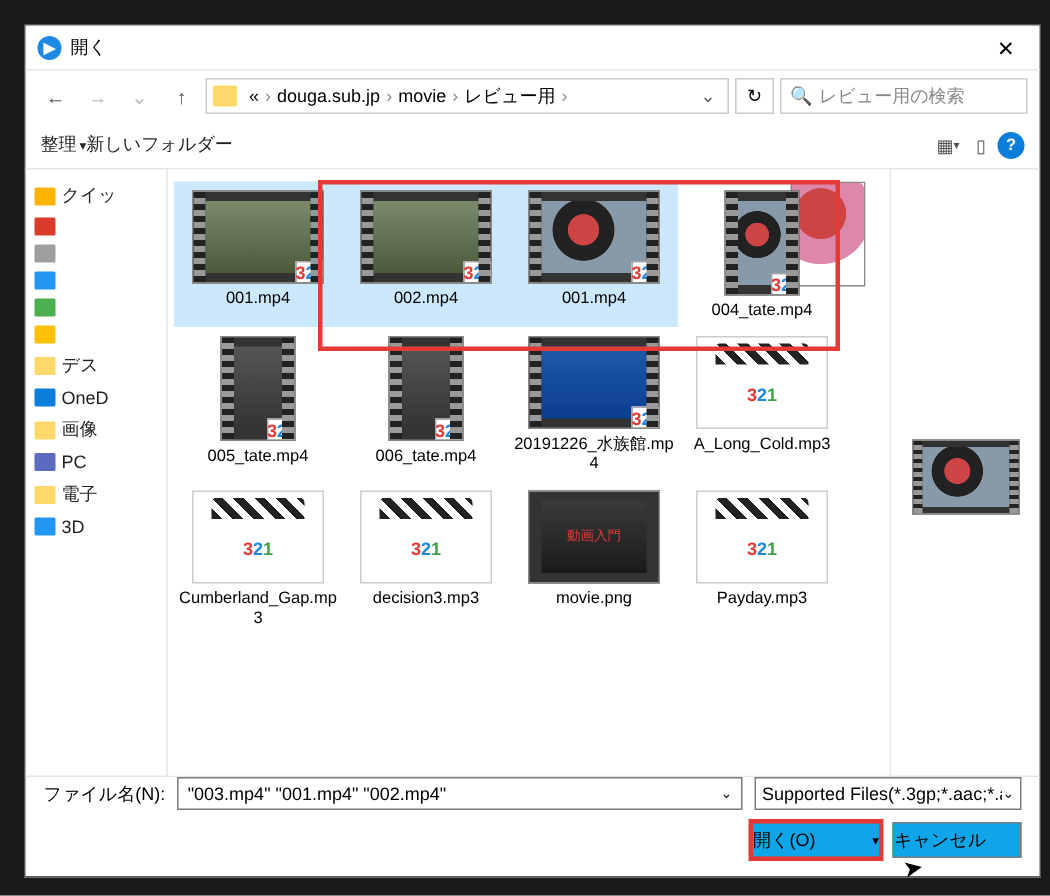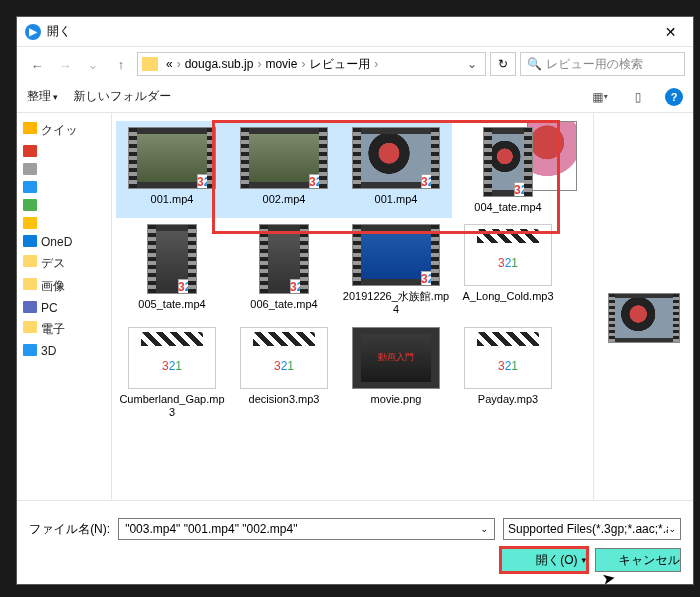--- a/index.html
+++ b/index.html
@@ -13,28 +13,28 @@
 .navbtn{width:24px;height:24px;display:flex;align-items:center;justify-content:center;cursor:pointer;color:#555;font-size:13px}
 .navbtn.disabled{color:#bbb}
 .path{flex:1;height:24px;border:1px solid #ccc;display:flex;align-items:center;padding:0 4px;background:#fff;min-width:0;overflow:hidden}
 .path .folder-ico{width:16px;height:14px;background:#ffd86b;border-radius:1px;margin-right:4px;flex-shrink:0}
 .path .crumb{padding:0 4px;white-space:nowrap}
 .path .sep{color:#888}
 .path .dd{margin-left:auto;color:#555;padding:0 4px}
 .refresh{width:26px;height:24px;border:1px solid #ccc;display:flex;align-items:center;justify-content:center;cursor:pointer}
 .search{width:165px;height:24px;border:1px solid #ccc;display:flex;align-items:center;padding:0 6px;color:#888}
 .search .mag{margin-right:4px}
-.toolbar{height:32px;display:flex;align-items:center;padding:0 10px;border-bottom:1px solid #e5e5e5;gap:16px}
+.toolbar{height:32px;display:flex;align-items:center;padding:0 10px;border-bottom:1px solid #e5e5e5;}
 .toolbar .item{cursor:pointer;color:#222;display:flex;align-items:center;gap:2px}
 .toolbar .spacer{flex:1}
 .toolbar .icobtn{width:22px;height:22px;display:flex;align-items:center;justify-content:center;cursor:pointer;color:#555}
 .toolbar .help{width:18px;height:18px;border-radius:50%;background:#0b7dda;color:#fff;display:flex;align-items:center;justify-content:center;font-size:11px;font-weight:bold}
 .body{flex:1;display:flex;min-height:0}
 .sidebar{width:95px;border-right:1px solid #e5e5e5;overflow:hidden;padding:6px 2px}
-.sb-item{display:flex;gap:4px;padding:3px 4px;cursor:pointer;white-space:nowrap;color:#222}
+.sb-item{display:flex;align-items:center;gap:4px;padding:3px 4px;cursor:pointer;white-space:nowrap;color:#222}
 .sb-item .ic{width:14px;height:12px;flex-shrink:0;border-radius:1px}
 .ic-star{background:#ffb400}
 .ic-blue{background:#2196f3}
 .ic-fol{background:#ffd86b}
 .ic-pc{background:#5c6bc0}
 .ic-cc{background:#da3b2b;border-radius:50%}
 .ic-green{background:#4caf50}
 .ic-drive{background:#ffc107}
 .ic-onedrive{background:#0b7dda}
 .ic-c1{background:#9e9e9e}
@@ -44,39 +44,39 @@
 .file.selected{background:#cce8ff}
 .thumb{width:88px;height:62px;background:#333;border:1px solid #888;position:relative;display:flex;align-items:center;justify-content:center;overflow:hidden}
 .thumb.film::before,.thumb.film::after{content:"";position:absolute;top:0;bottom:0;width:8px;background:repeating-linear-gradient(#222 0 4px,#999 4px 8px)}
 .thumb.film::before{left:0}.thumb.film::after{right:0}
 .thumb .scene{position:absolute;left:8px;right:8px;top:6px;bottom:6px;background:linear-gradient(#7a8a6a,#4a5a3a)}
 .thumb .scene.bird{background:radial-gradient(circle at 40% 40%,#c44 0 20%,#222 21% 40%,#89a 41% 100%)}
 .thumb .scene.aqua{background:linear-gradient(#1e5aa8,#0b3d91)}
 .thumb .scene.dark{background:linear-gradient(#3a3a3a,#1a1a1a);display:flex;align-items:center;justify-content:center;color:#e53935;font-size:9px;font-weight:normal}
 .thumb.mpc{background:#fff;border:1px solid #ccc}
 .thumb.mpc .clap{position:absolute;top:4px;left:12px;right:12px;height:14px;background:repeating-linear-gradient(45deg,#222 0 5px,#fff 5px 10px);border-top-left-radius:3px;border-top-right-radius:3px}
-.thumb.mpc .num{font-size:22px;font-weight:normal;margin-top:10px}
+.thumb.mpc .num{font-size:22px;font-weight:bold;margin-top:10px}
 .thumb.mpc .num .n1{color:#e53935}.thumb.mpc .num .n2{color:#1e88e5}.thumb.mpc .num .n3{color:#43a047}
 .badge{position:absolute;right:-2px;bottom:-2px;width:20px;height:16px;background:#fff;border:1px solid #aaa;font-size:8px;display:flex;align-items:center;justify-content:center;font-weight:bold}
 .badge .b1{color:#e53935}.badge .b2{color:#1e88e5}.badge .b3{color:#43a047}
 .fname{font-size:11px;text-align:center;margin-top:4px;line-height:1.2;max-width:108px;word-break:break-all}
 .redbox{position:absolute;border:3px solid #e53935;pointer-events:none}
 .redbox.files-hl{left:100px;top:7px;width:348px;height:114px}
 .preview{width:100px;border-left:1px solid #e5e5e5;display:flex;align-items:flex-start;justify-content:center;padding-top:180px}
 .preview .pthumb{width:72px;height:50px;background:#333;border:1px solid #888;position:relative}
 .preview .pthumb::before,.preview .pthumb::after{content:"";position:absolute;top:0;bottom:0;width:6px;background:repeating-linear-gradient(#222 0 3px,#999 3px 6px)}
 .preview .pthumb::before{left:0}.preview .pthumb::after{right:0}
 .preview .pscene{position:absolute;left:6px;right:6px;top:4px;bottom:4px;background:radial-gradient(circle at 40% 40%,#c44 0 20%,#222 21% 40%,#89a 41% 100%)}
-.footer{border-top:1px solid #e5e5e5;padding:17px 12px 12px;display:flex;flex-direction:column;gap:8px}
+.footer{border-top:1px solid #e5e5e5;padding:0 12px 12px;display:flex;flex-direction:column;gap:8px}
 .frow{display:flex;align-items:center;gap:8px}
 .frow .lbl{white-space:nowrap;font-size:12px}
 .frow .input{flex:1;height:22px;border:1px solid #7a7a7a;padding:0 6px;display:flex;align-items:center;background:#fff;min-width:0;overflow:hidden;white-space:nowrap}
 .frow .filter{width:178px;height:22px;border:1px solid #7a7a7a;padding:0 4px;display:flex;align-items:center;justify-content:space-between;font-size:11px;overflow:hidden;white-space:nowrap}
 .btns{display:flex;justify-content:flex-end;gap:8px}
-.btn{min-width:86px;height:24px;border:1px solid #7a7a7a;background:#5eead4;display:flex;align-items:center;justify-content:flex-end;cursor:pointer;position:relative}
+.btn{min-width:86px;height:24px;border:1px solid #7a7a7a;background:#0ea5e9;display:flex;align-items:center;justify-content:space-between;cursor:pointer;position:relative}
 .btn .dd{margin-left:4px;font-size:9px}
 .redbox.openbtn{left:-3px;top:-3px;right:-3px;bottom:-3px;width:auto;height:auto}
 .cursor{position:absolute;left:100px;top:20px;font-size:16px;pointer-events:none;transform:rotate(-10deg)}
 .tate .scene{background:linear-gradient(#555,#333)}
 .tate{width:50px!important;height:70px!important}
 .file.vert .thumb{width:50px;height:70px}
 .half-thumb{position:absolute;right:16px;top:8px;width:60px;height:90px;overflow:hidden}
 .half-thumb .inner{width:50px;height:70px;background:radial-gradient(circle at 40% 30%,#c44 0 30%,#d8a 31% 60%,#fff 61% 100%);border:1px solid #888;position:relative;margin-left:10px}
 </style>
 </head>
@@ -145,26 +145,26 @@
         </div>
         <div class="sb-item">
           <div class="ic ic-green"></div>
           <span></span>
         </div>
         <div class="sb-item">
           <div class="ic ic-drive"></div>
           <span></span>
         </div>
         <div class="sb-item">
+          <div class="ic ic-fol"></div>
+          <span>デス</span>
+        </div>
+        <div class="sb-item">
           <div class="ic ic-onedrive"></div>
           <span>OneD</span>
-        </div>
-        <div class="sb-item">
-          <div class="ic ic-fol"></div>
-          <span>デス</span>
         </div>
         <div class="sb-item">
           <div class="ic ic-fol"></div>
           <span>画像</span>
         </div>
         <div class="sb-item">
           <div class="ic ic-pc"></div>
           <span>PC</span>
         </div>
         <div class="sb-item">

